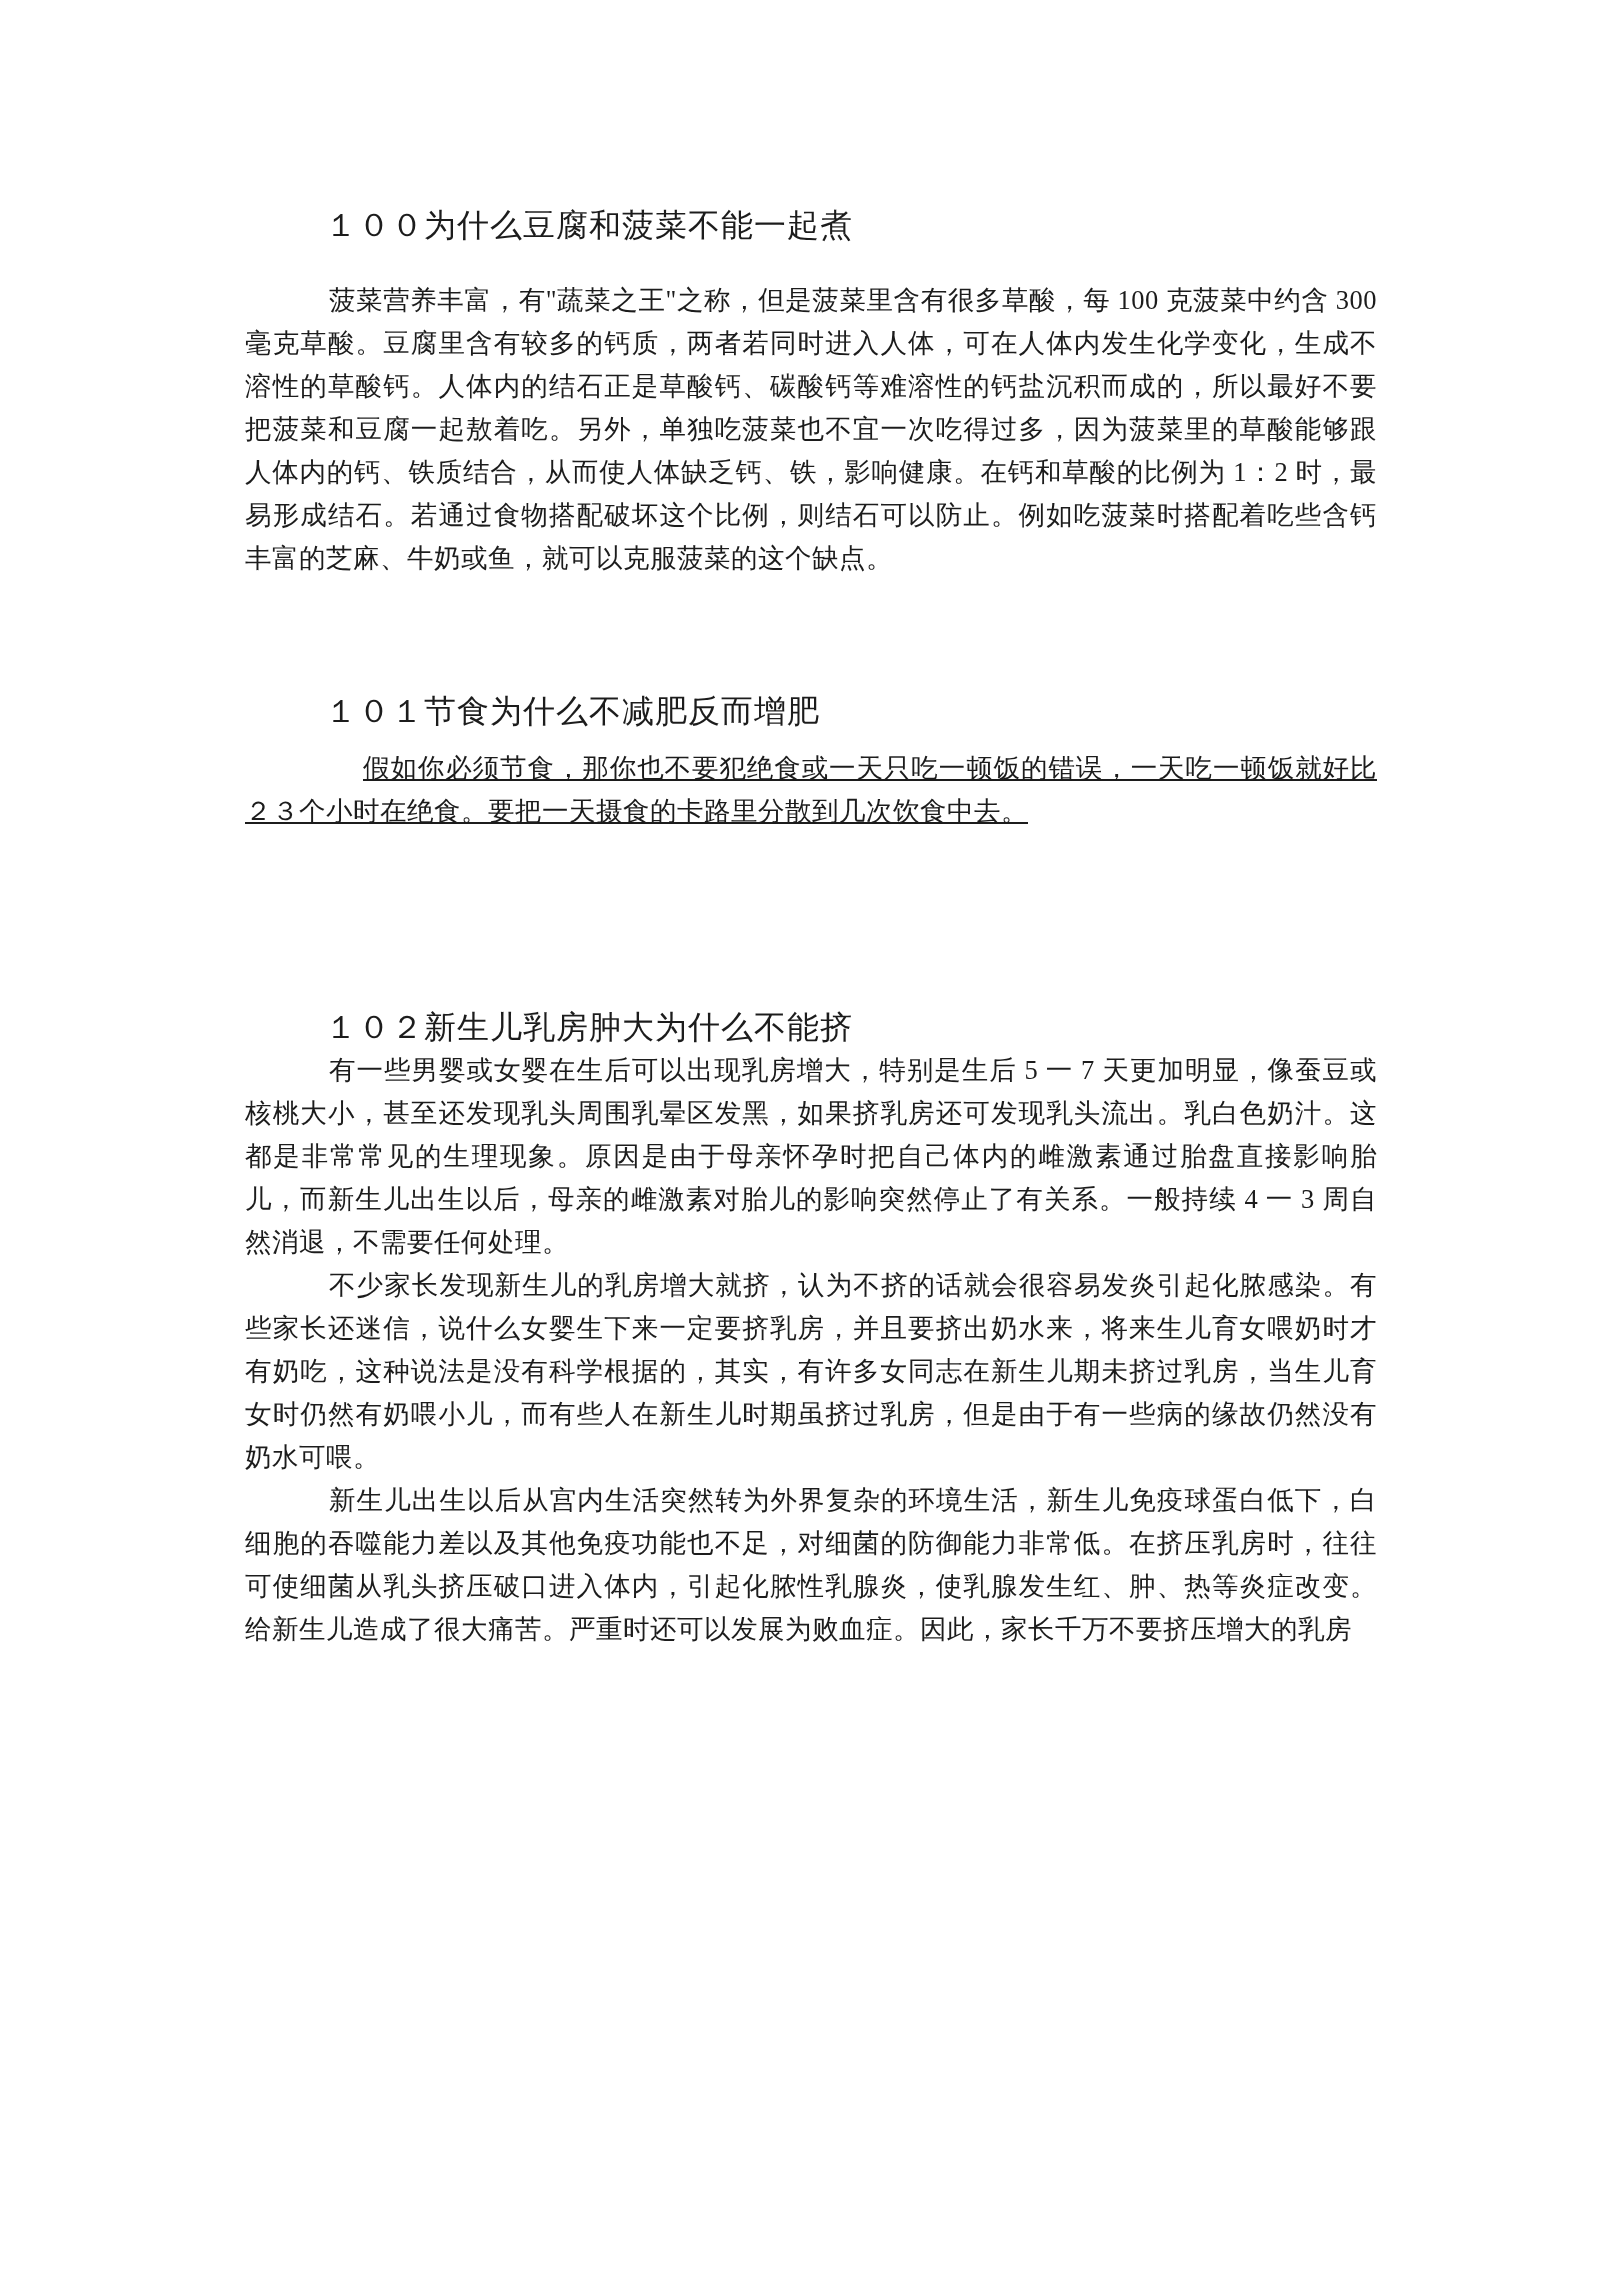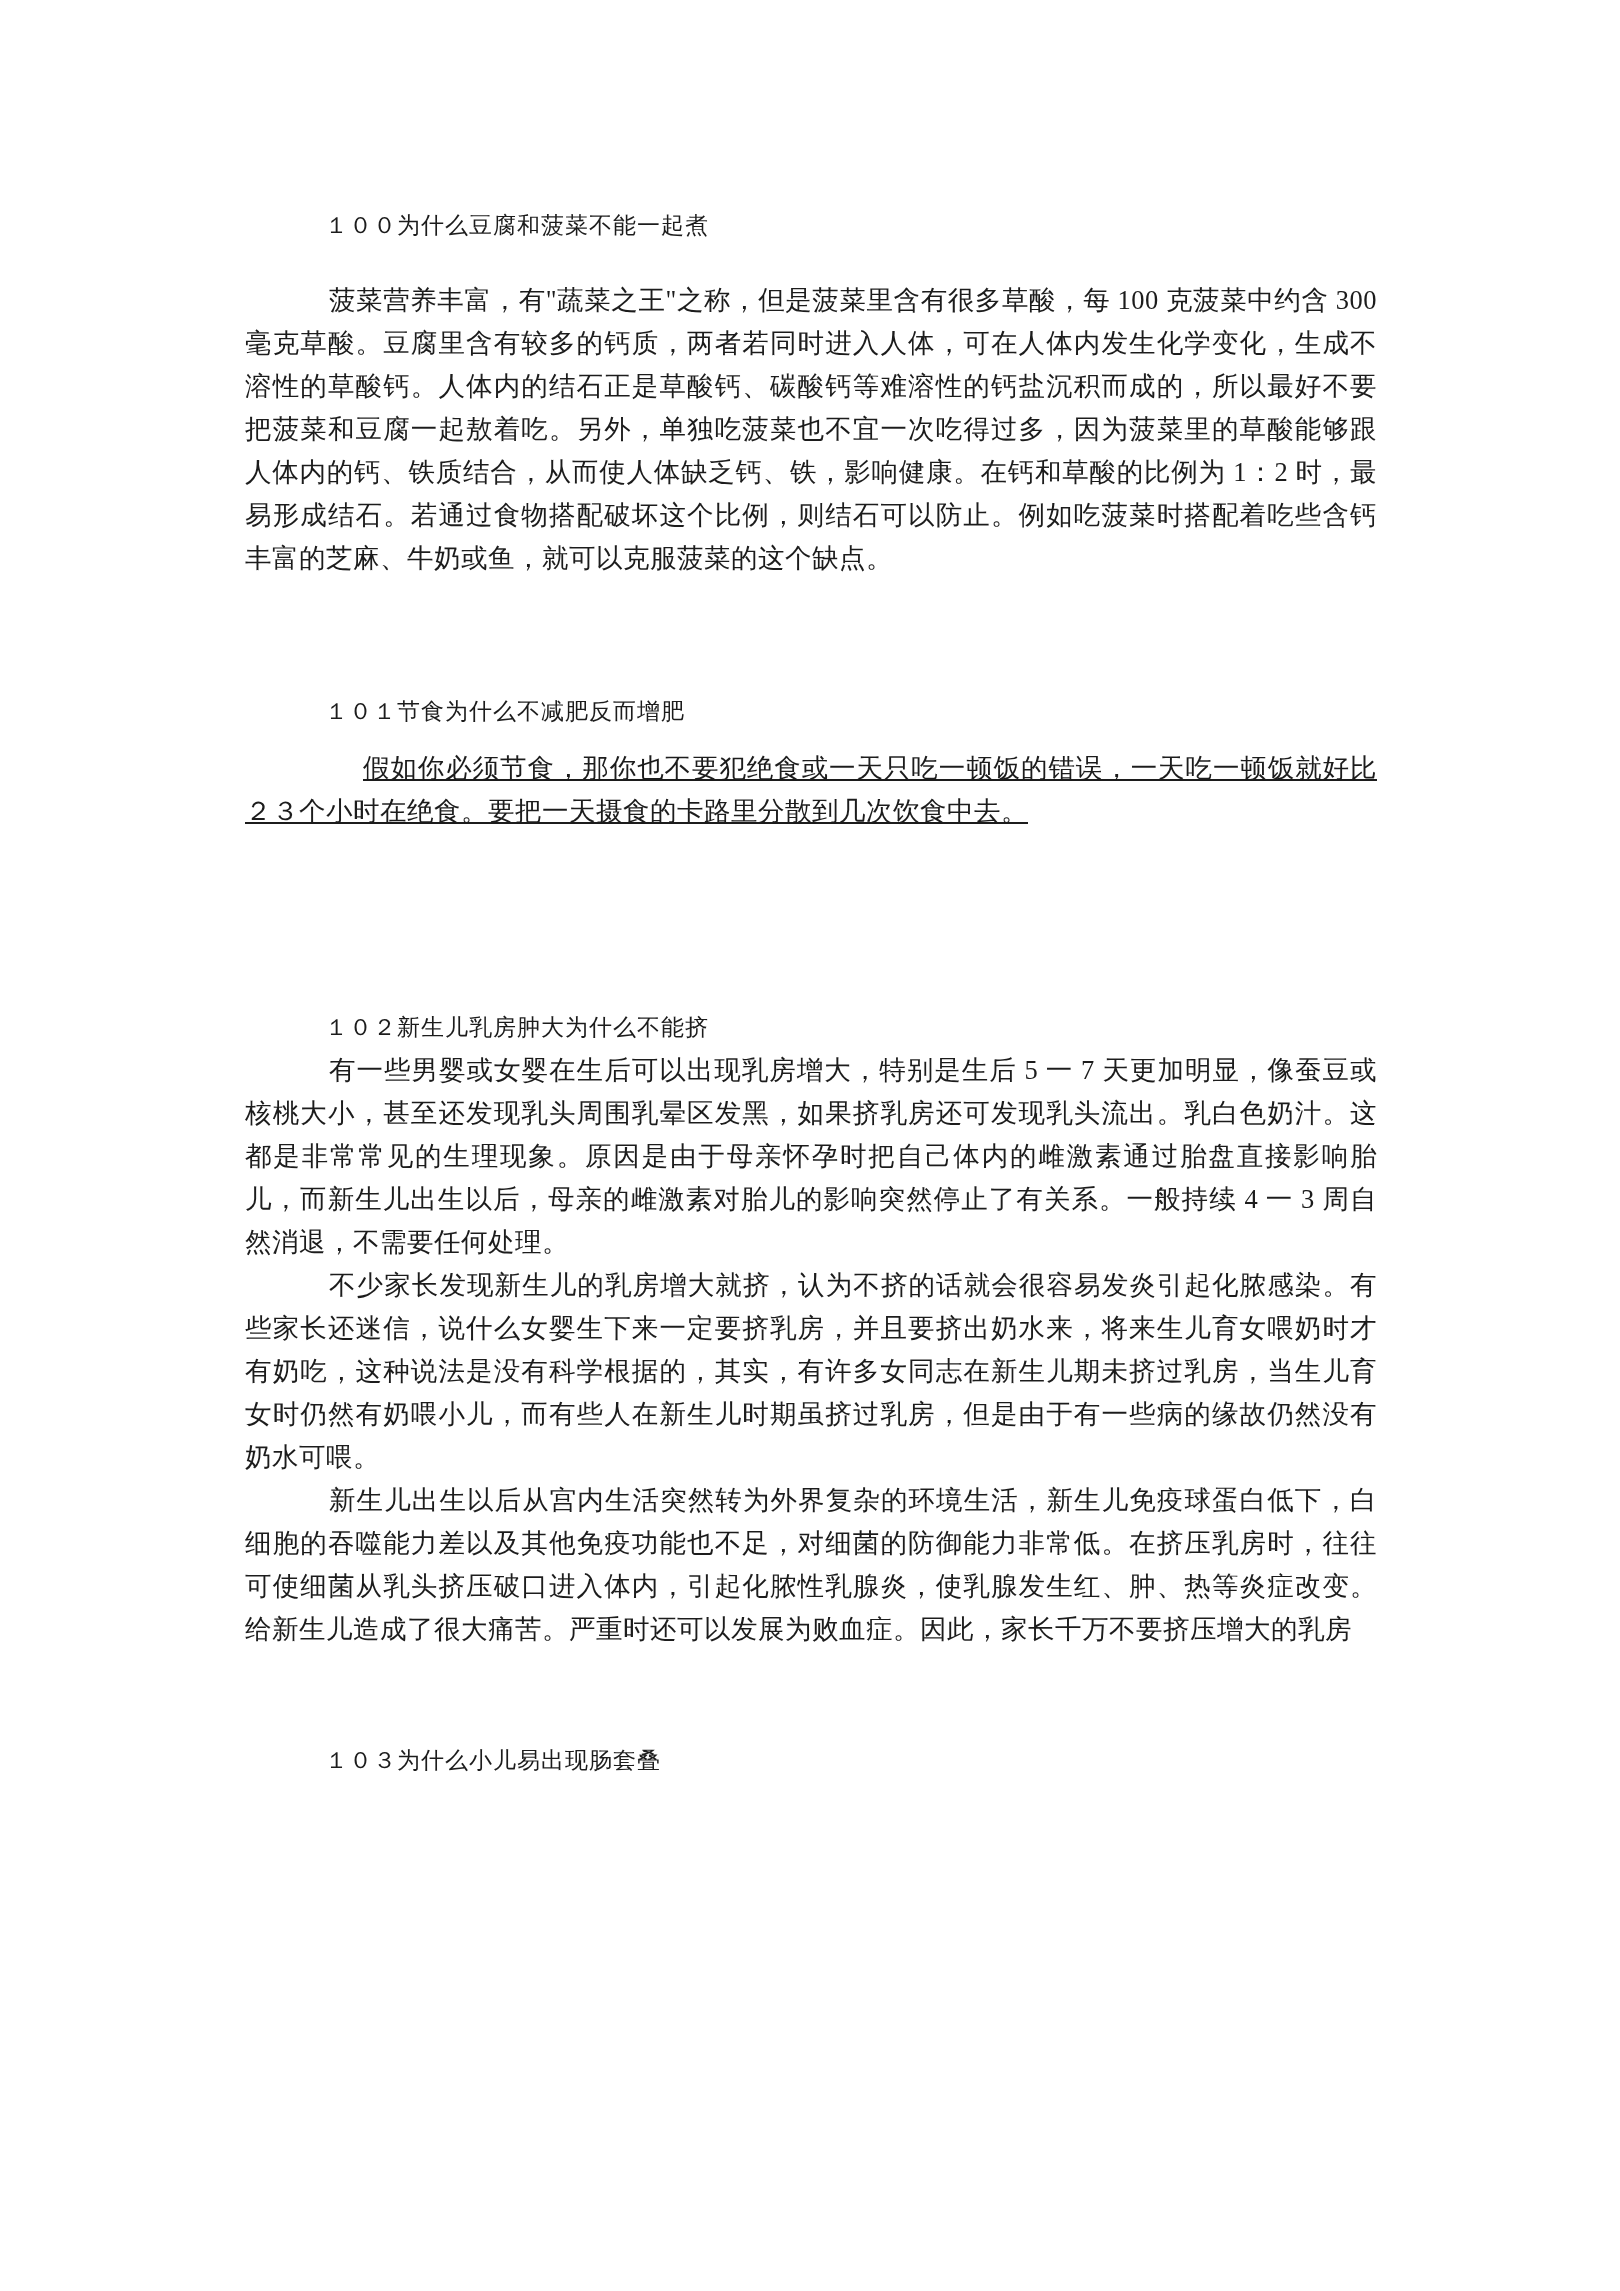--- a/index.html
+++ b/index.html
@@ -13,21 +13,21 @@
     padding: 204px 243px 0 245px;
     font-family: "Liberation Serif", "DejaVu Serif", serif;
     font-size: 26.5px;
     line-height: 43px;
     color: #1c1c1c;
     overflow: hidden;
   }
   .section { margin: 0; }
   .sec-title {
     font-weight: normal;
-    font-size: 23px;
+    font-size: 32px;
     line-height: 43px;
     margin: 0;
     text-indent: 80px;
     letter-spacing: 1px;
   }
   .para {
     margin: 0;
     text-align: justify;
     text-indent: 84px;
     letter-spacing: 0.5px;
@@ -55,18 +55,15 @@
     <p class="para deep">假如你必须节食，那你也不要犯绝食或一天只吃一顿饭的错误，一天吃一顿饭就好比２３个小时在绝食。要把一天摄食的卡路里分散到几次饮食中去。</p>
   </div>
 
   <div class="section">
     <h2 class="sec-title t-102">１０２新生儿乳房肿大为什么不能挤</h2>
     <p class="para">有一些男婴或女婴在生后可以出现乳房增大，特别是生后 5 一 7 天更加明显，像蚕豆或核桃大小，甚至还发现乳头周围乳晕区发黑，如果挤乳房还可发现乳头流出。乳白色奶汁。这都是非常常见的生理现象。原因是由于母亲怀孕时把自己体内的雌激素通过胎盘直接影响胎儿，而新生儿出生以后，母亲的雌激素对胎儿的影响突然停止了有关系。一般持续 4 一 3 周自然消退，不需要任何处理。</p>
     <p class="para">不少家长发现新生儿的乳房增大就挤，认为不挤的话就会很容易发炎引起化脓感染。有些家长还迷信，说什么女婴生下来一定要挤乳房，并且要挤出奶水来，将来生儿育女喂奶时才有奶吃，这种说法是没有科学根据的，其实，有许多女同志在新生儿期未挤过乳房，当生儿育女时仍然有奶喂小儿，而有些人在新生儿时期虽挤过乳房，但是由于有一些病的缘故仍然没有奶水可喂。</p>
     <p class="para">新生儿出生以后从宫内生活突然转为外界复杂的环境生活，新生儿免疫球蛋白低下，白细胞的吞噬能力差以及其他免疫功能也不足，对细菌的防御能力非常低。在挤压乳房时，往往可使细菌从乳头挤压破口进入体内，引起化脓性乳腺炎，使乳腺发生红、肿、热等炎症改变。给新生儿造成了很大痛苦。严重时还可以发展为败血症。因此，家长千万不要挤压增大的乳房</p>
   </div>
 
-  <div class="section">
-    <h2 class="sec-title t-103">１０３为什么小儿易出现肠套叠</h2>
-  </div>
 
 </div>
 
 
 </body></html>

